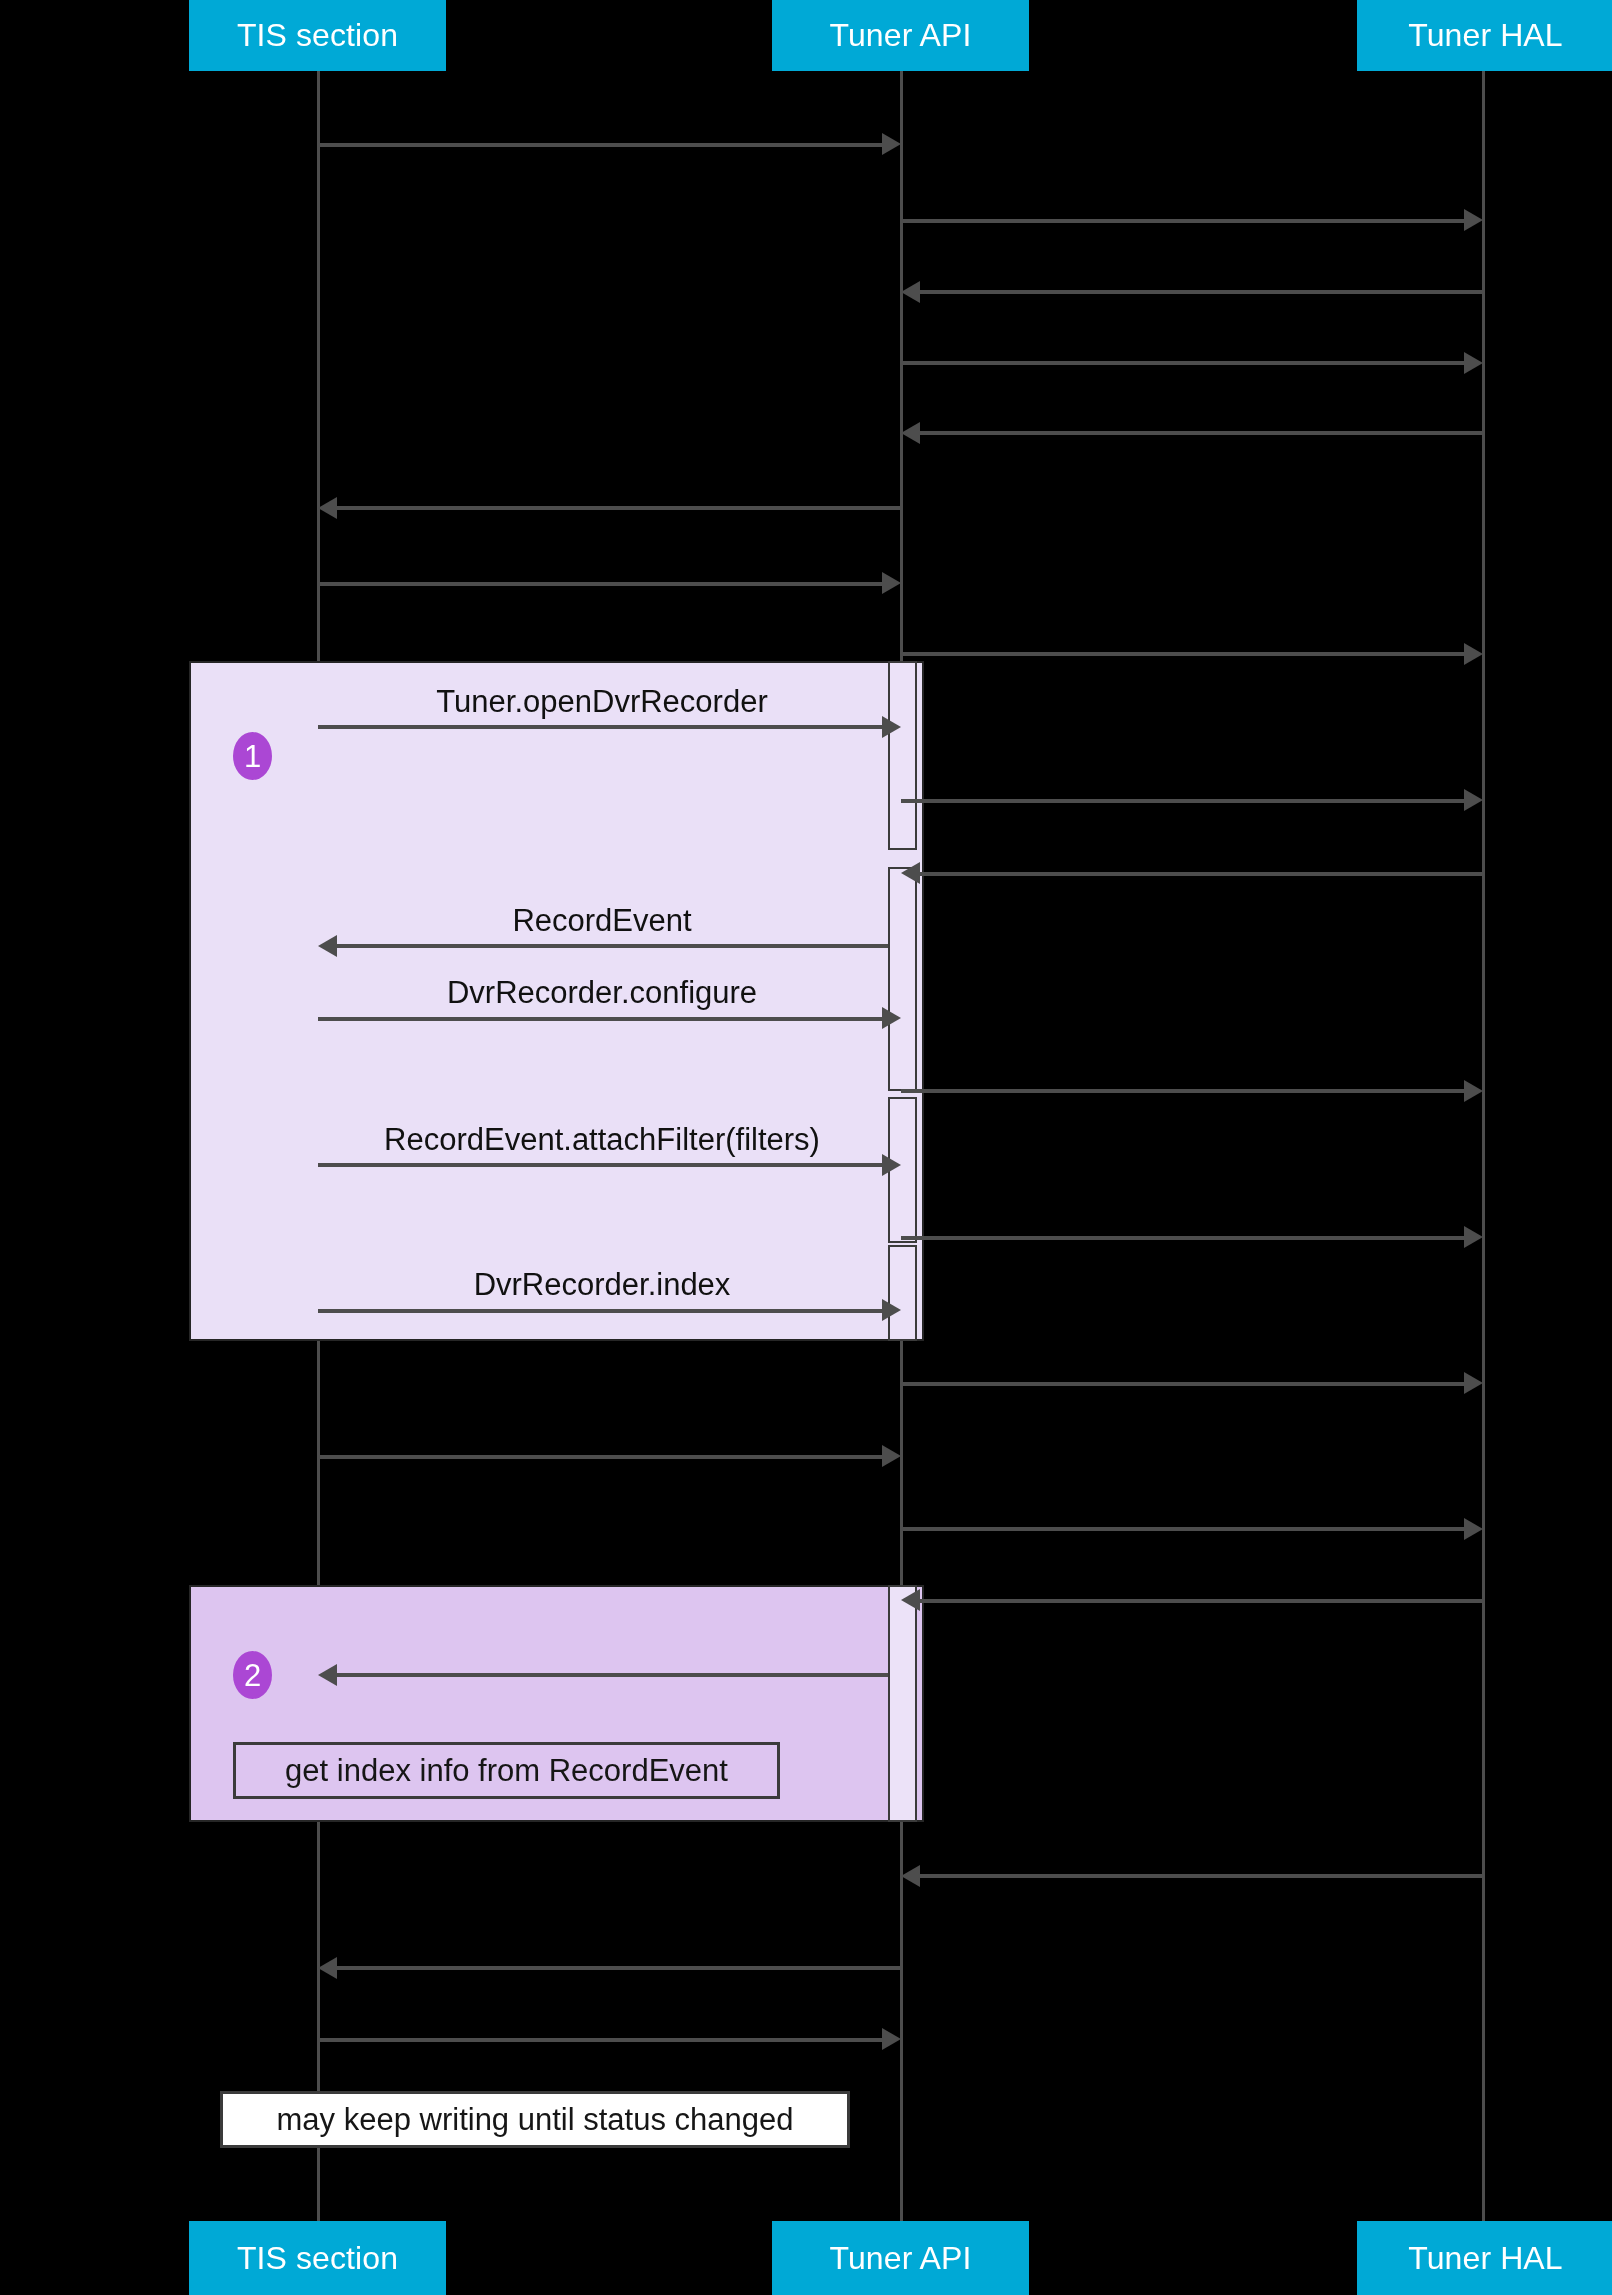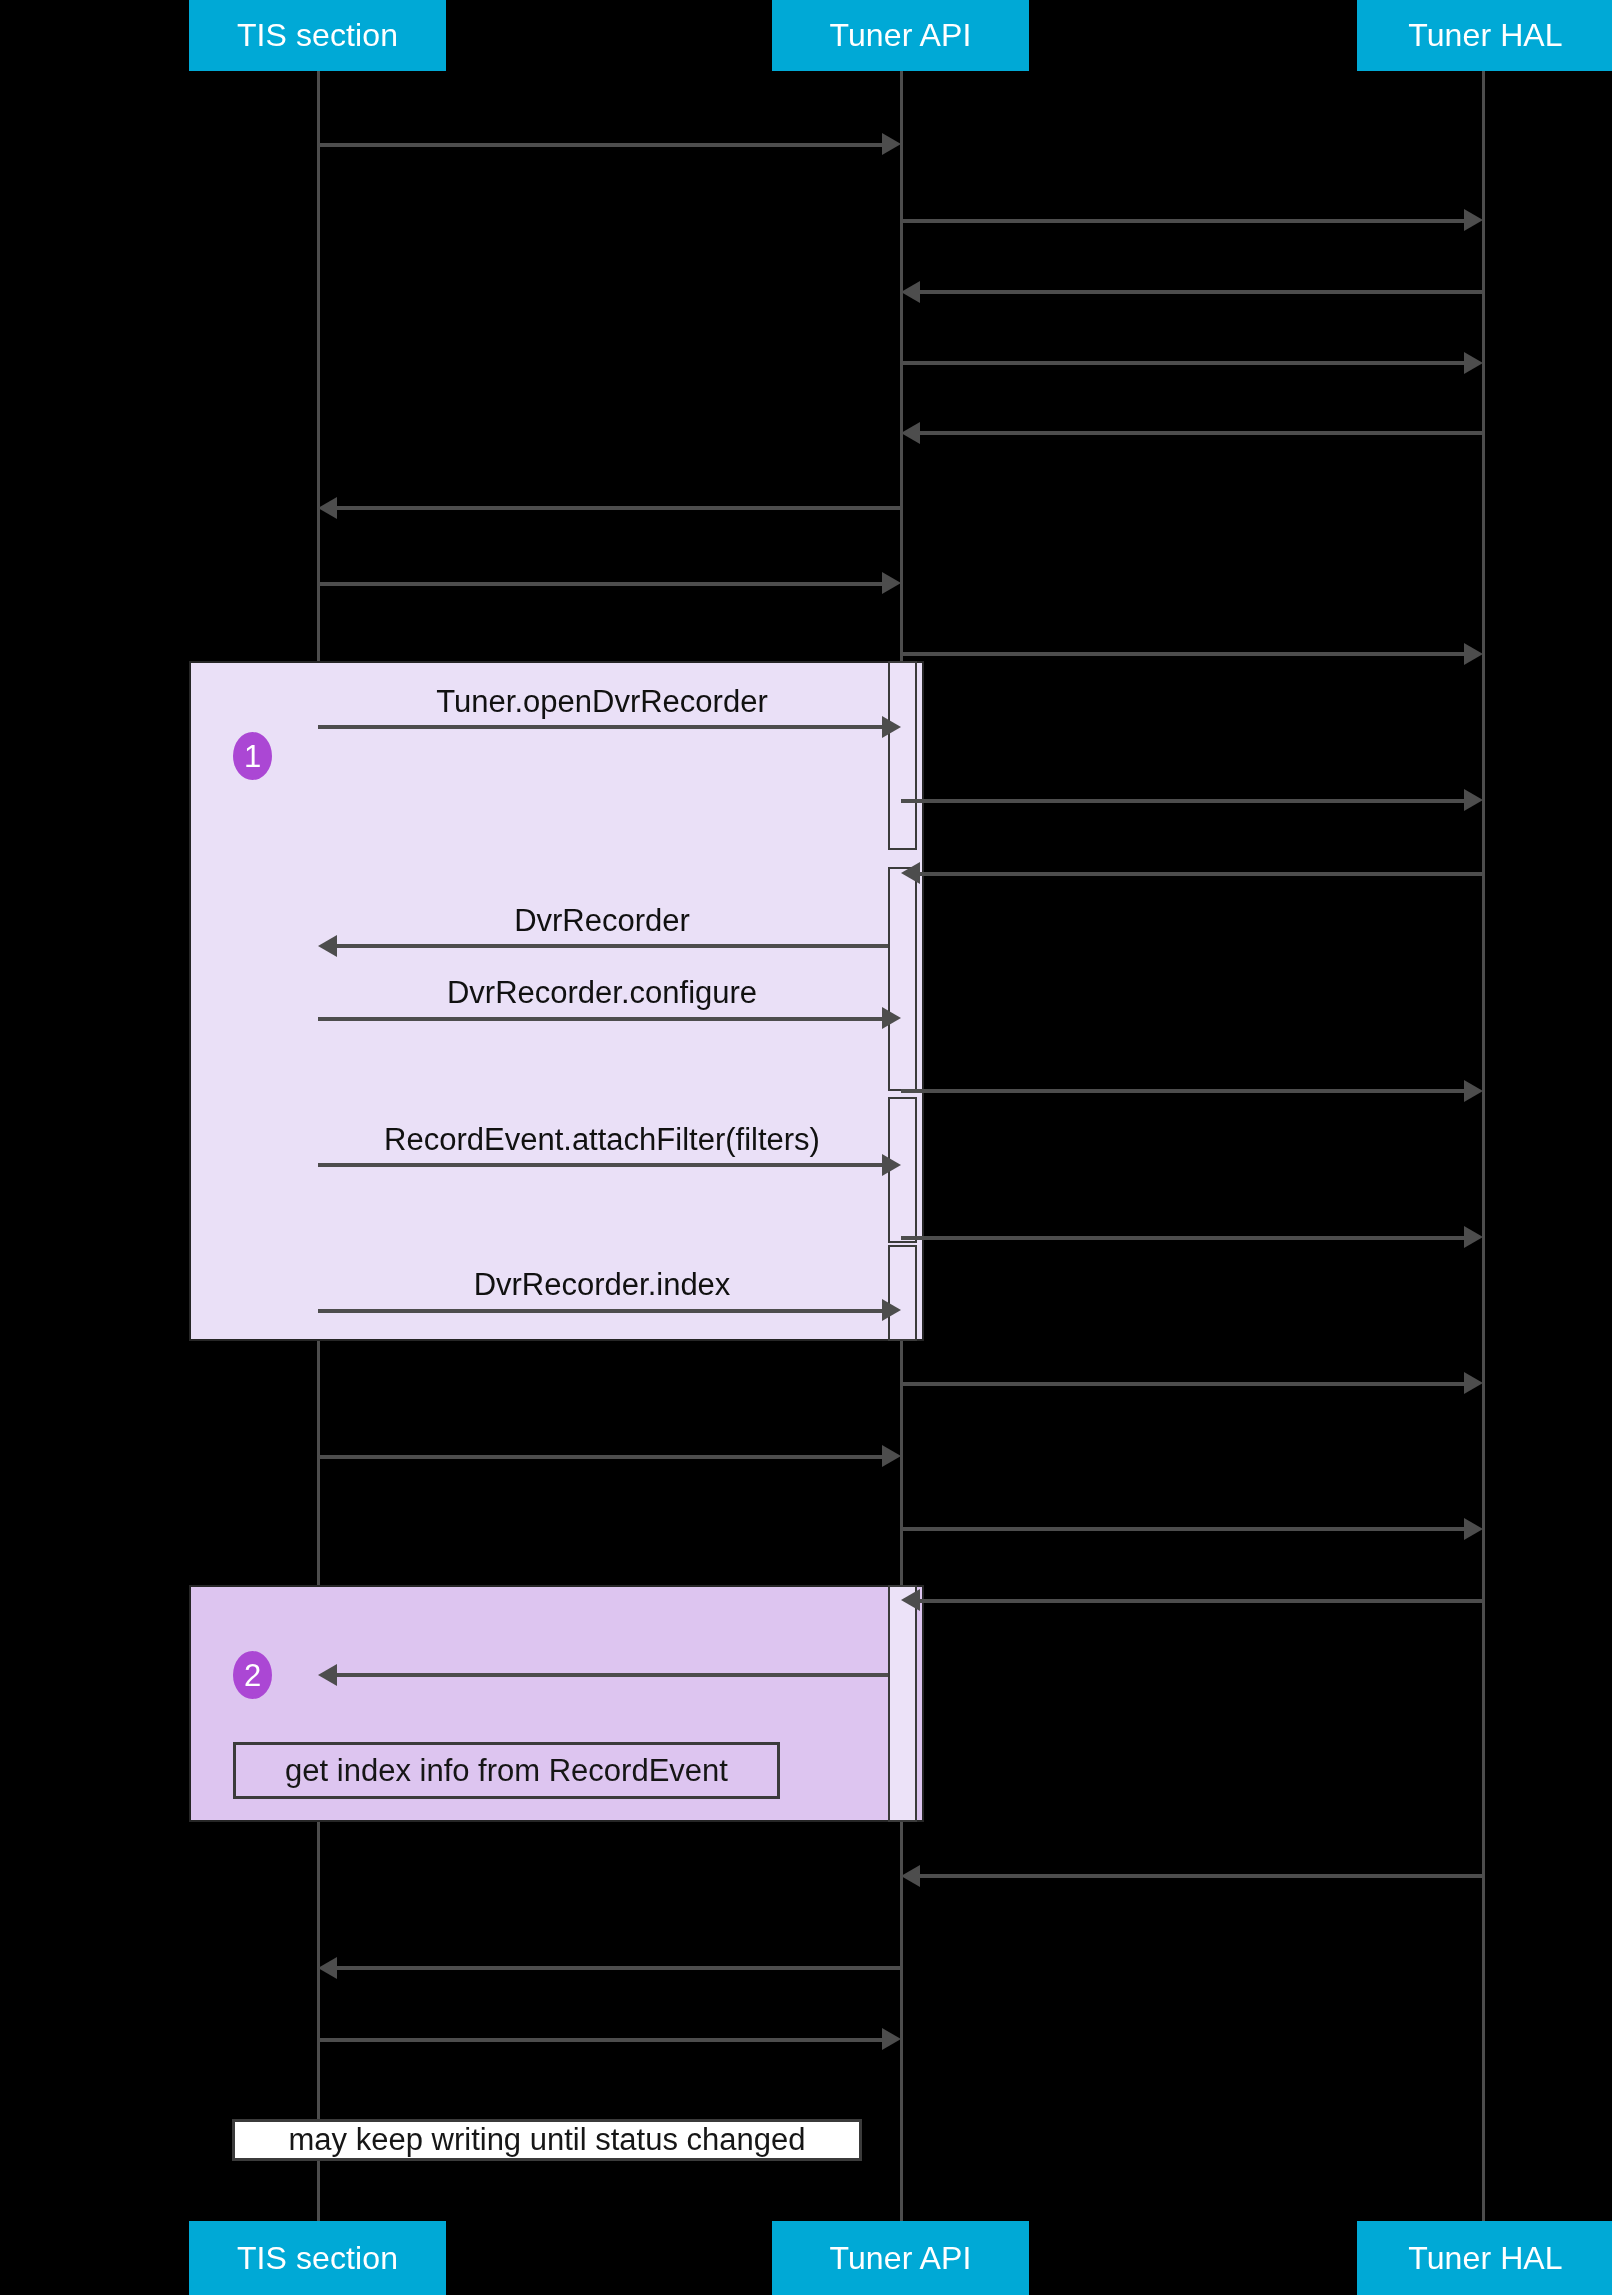--- a/index.html
+++ b/index.html
@@ -75,21 +75,21 @@
   <div class="mlabel" style="left:318px;top:684px;width:568px;">Tuner.openDvrRecorder</div>
   <div class="msg" style="left:318px;top:725px;width:568px;"></div>
   <div class="ah r" style="left:882px;top:716px;"></div>
 
   <div class="msg" style="left:901px;top:799px;width:567px;"></div>
   <div class="ah r" style="left:1464px;top:789px;"></div>
 
   <div class="msg" style="left:917px;top:872px;width:565px;"></div>
   <div class="ah l" style="left:901px;top:862px;"></div>
 
-  <div class="mlabel" style="left:318px;top:903px;width:568px;">DvrRecorder</div>
+  <div class="mlabel" style="left:318px;top:903px;width:568px;">RecordEvent</div>
   <div class="msg" style="left:334px;top:944px;width:554px;"></div>
   <div class="ah l" style="left:318px;top:935px;"></div>
 
   <div class="mlabel" style="left:318px;top:975px;width:568px;">DvrRecorder.configure</div>
   <div class="msg" style="left:318px;top:1017px;width:568px;"></div>
   <div class="ah r" style="left:882px;top:1007px;"></div>
 
   <div class="msg" style="left:901px;top:1089px;width:567px;"></div>
   <div class="ah r" style="left:1464px;top:1080px;"></div>
 
@@ -123,21 +123,21 @@
 
   <div class="msg" style="left:917px;top:1874px;width:565px;"></div>
   <div class="ah l" style="left:901px;top:1865px;"></div>
 
   <div class="msg" style="left:334px;top:1966px;width:567px;"></div>
   <div class="ah l" style="left:318px;top:1957px;"></div>
 
   <div class="msg" style="left:318px;top:2038px;width:568px;"></div>
   <div class="ah r" style="left:882px;top:2028px;"></div>
 
-  <div class="note" style="left:232px;top:2091px;width:630px;height:42px;margin-top:28px;">may keep writing until status changed</div>
+  <div class="note" style="left:220px;top:2091px;width:630px;height:57px;">may keep writing until status changed</div>
 
   <div class="badge" style="left:233px;top:732px;">1</div>
   <div class="badge" style="left:233px;top:1651px;">2</div>
 
   <div class="actor-box" style="left:189px;top:0px;width:257px;height:71px;">TIS section</div>
   <div class="actor-box" style="left:772px;top:0px;width:257px;height:71px;">Tuner API</div>
   <div class="actor-box" style="left:1357px;top:0px;width:257px;height:71px;">Tuner HAL</div>
 
   <div class="actor-box" style="left:189px;top:2221px;width:257px;height:74px;">TIS section</div>
   <div class="actor-box" style="left:772px;top:2221px;width:257px;height:74px;">Tuner API</div>

